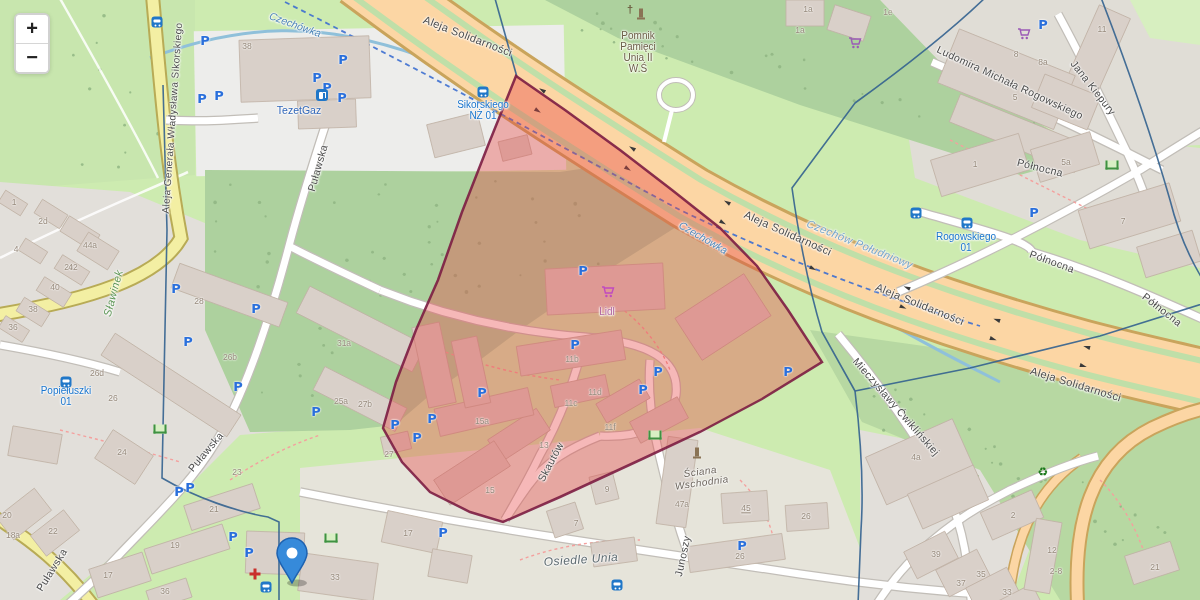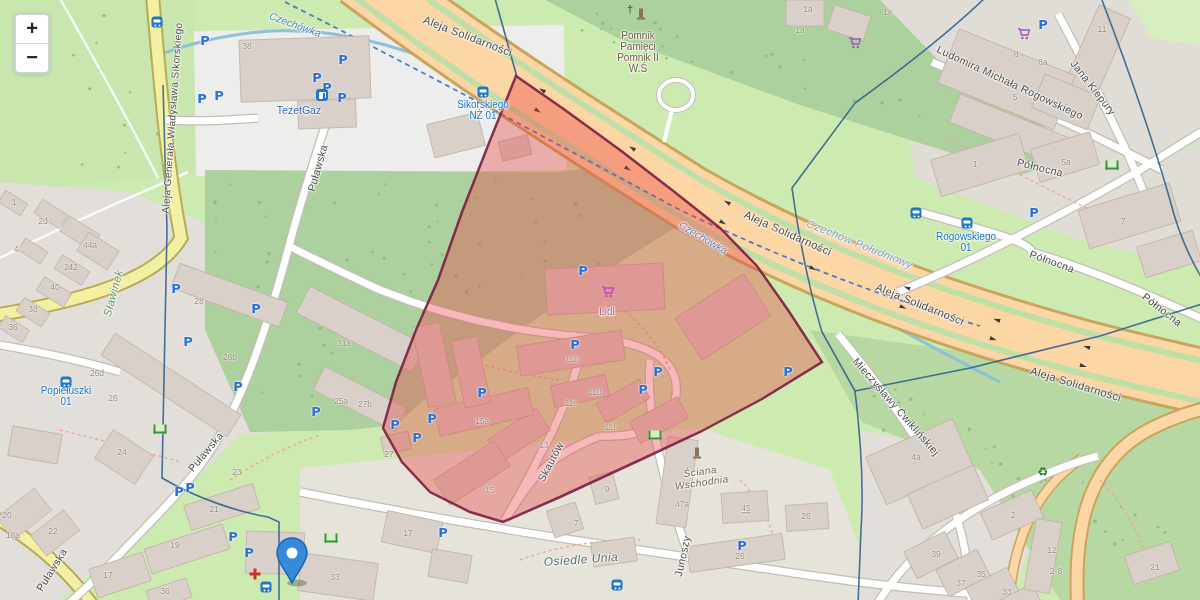--- a/index.html
+++ b/index.html
@@ -428,21 +428,21 @@
       </div>
       <div class="lbl busstop" style="left: 66px; top: 396px; transform: translate(-50%, -50%) rotate(0deg);">
         <div>Popiełuszki</div>
         <div>01</div>
       </div>
       <div class="lbl poi" style="left: 299px; top: 111px; transform: translate(-50%, -50%) rotate(0deg); font-size: 10.5px; color: rgb(48, 102, 184);">TezetGaz</div>
       <div class="lbl poi" style="left: 607px; top: 311px; transform: translate(-50%, -50%) rotate(0deg); color: rgb(176, 99, 159);">Lidl</div>
       <div class="lbl poi" style="left: 638px; top: 52px; transform: translate(-50%, -50%) rotate(0deg); color: rgb(106, 93, 69);">
         <div>Pomnik</div>
         <div>Pamięci</div>
-        <div>Pomnik II</div>
+        <div>Unia II</div>
         <div>W.Ś</div>
       </div>
       <div class="lbl housenum" style="left: 247px; top: 47px; transform: translate(-50%, -50%) rotate(0deg);">38</div>
       <div class="lbl housenum" style="left: 43px; top: 222px; transform: translate(-50%, -50%) rotate(0deg);">2d</div>
       <div class="lbl housenum" style="left: 69px; top: 232px; transform: translate(-50%, -50%) rotate(0deg); margin-top: 36px;">2e</div>
       <div class="lbl housenum" style="left: 90px; top: 246px; transform: translate(-50%, -50%) rotate(0deg);">44a</div>
       <div class="lbl housenum" style="left: 16px; top: 250px; transform: translate(-50%, -50%) rotate(0deg);">4</div>
       <div class="lbl housenum" style="left: 73px; top: 268px; transform: translate(-50%, -50%) rotate(0deg);">42</div>
       <div class="lbl housenum" style="left: 55px; top: 288px; transform: translate(-50%, -50%) rotate(0deg);">40</div>
       <div class="lbl housenum" style="left: 33px; top: 310px; transform: translate(-50%, -50%) rotate(0deg);">38</div>

